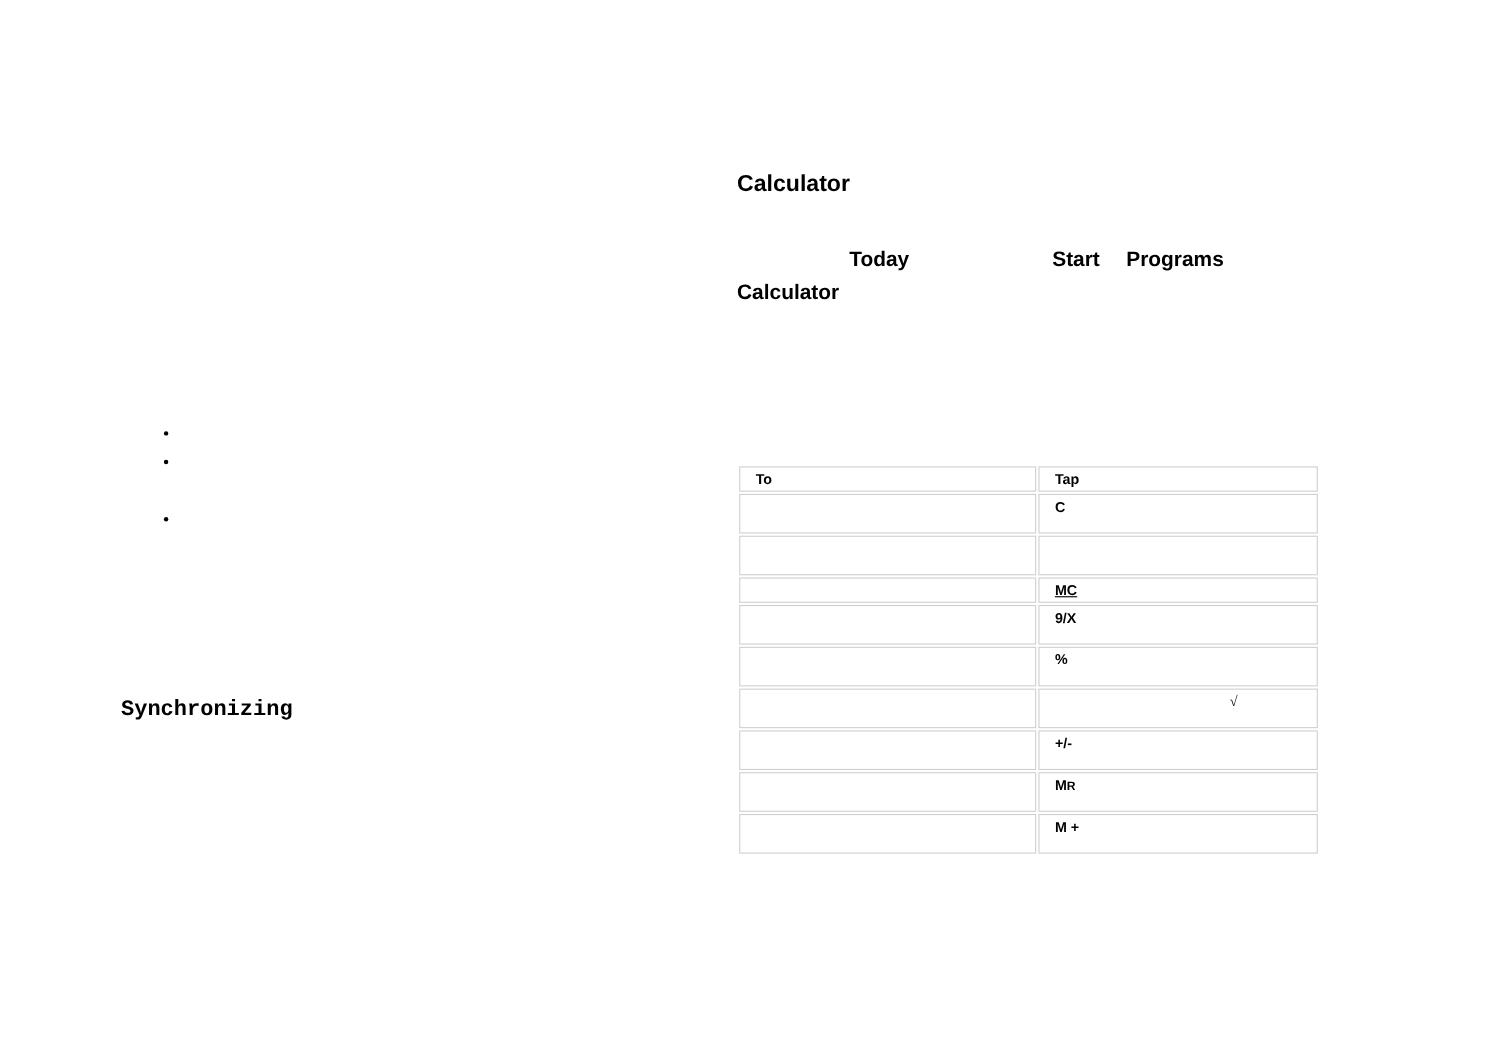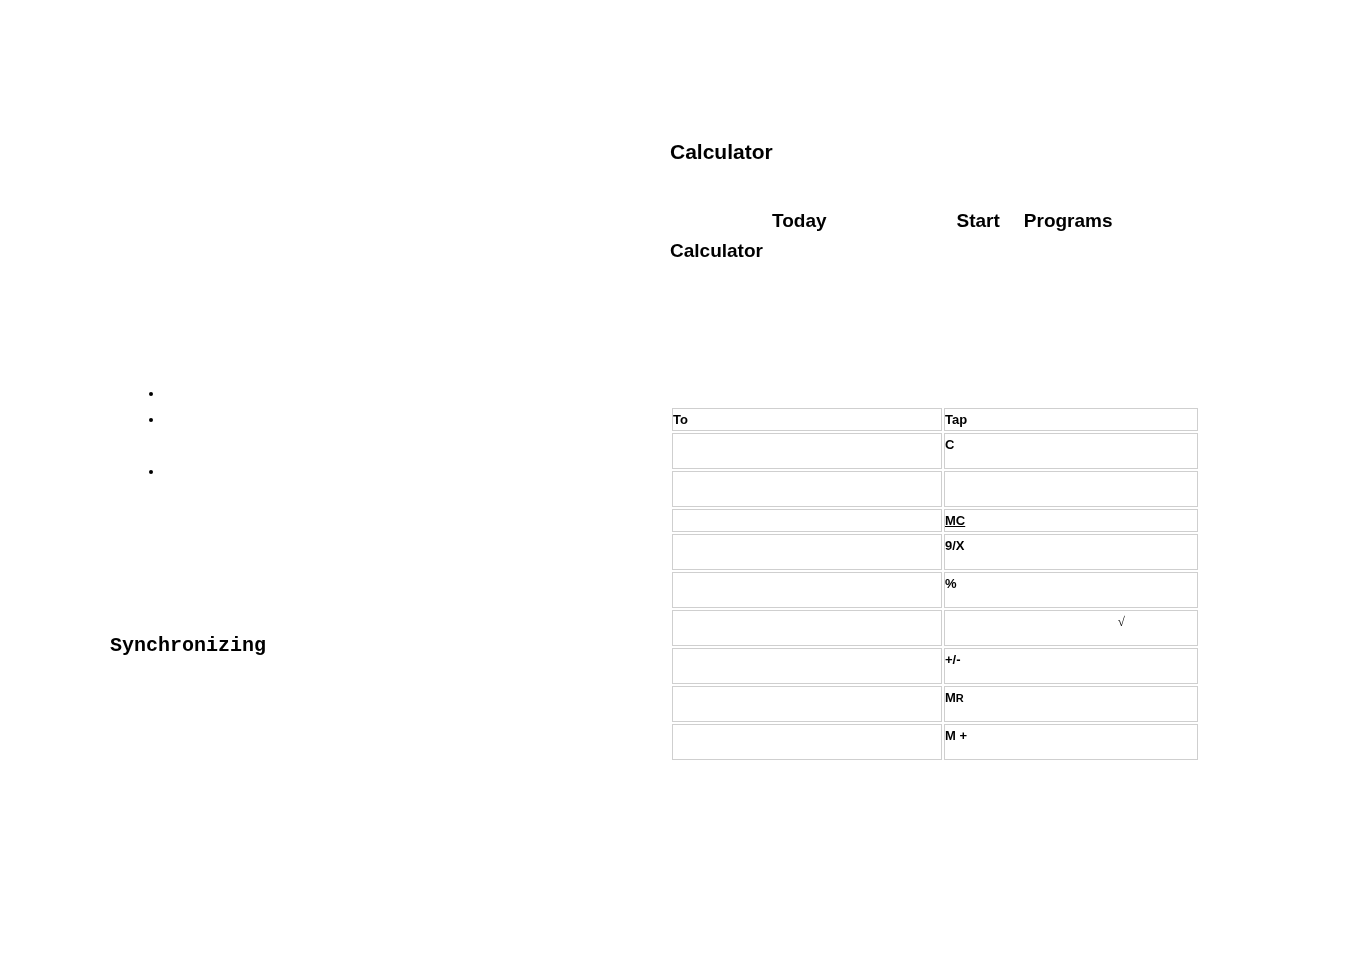--- a/index.html
+++ b/index.html
@@ -55,21 +55,21 @@
       margin-bottom: 35px;
     }
     .sync-title {
       font-size: 20px;
       font-weight: bold;
       font-family: Liberation Mono, monospace;
     }
     .right-col {
       position: absolute;
       left: 670px;
-      top: 140px;
+      top: 156px;
       width: 560px;
     }
     .calculator-title {
       font-size: 21px;
       font-weight: bold;
       margin-bottom: 42px;
     }
     .nav-line {
       font-size: 19px;
       font-weight: bold;
@@ -82,21 +82,21 @@
     .calc-table {
       border-collapse: separate;
       border-spacing: 2px;
       width: 530px;
       font-size: 13px;
     }
     .calc-table th, .calc-table td {
       border: 1px solid #cfcfcf;
       text-align: left;
       vertical-align: top;
-      padding: 3px 0;
+      padding: 3px 14px;
       font-weight: bold;
     }
     .calc-table th {
       font-weight: bold;
       height: 22px;
     }
     .calc-table .col-to {
       width: 270px;
     }
     .calc-table td {

